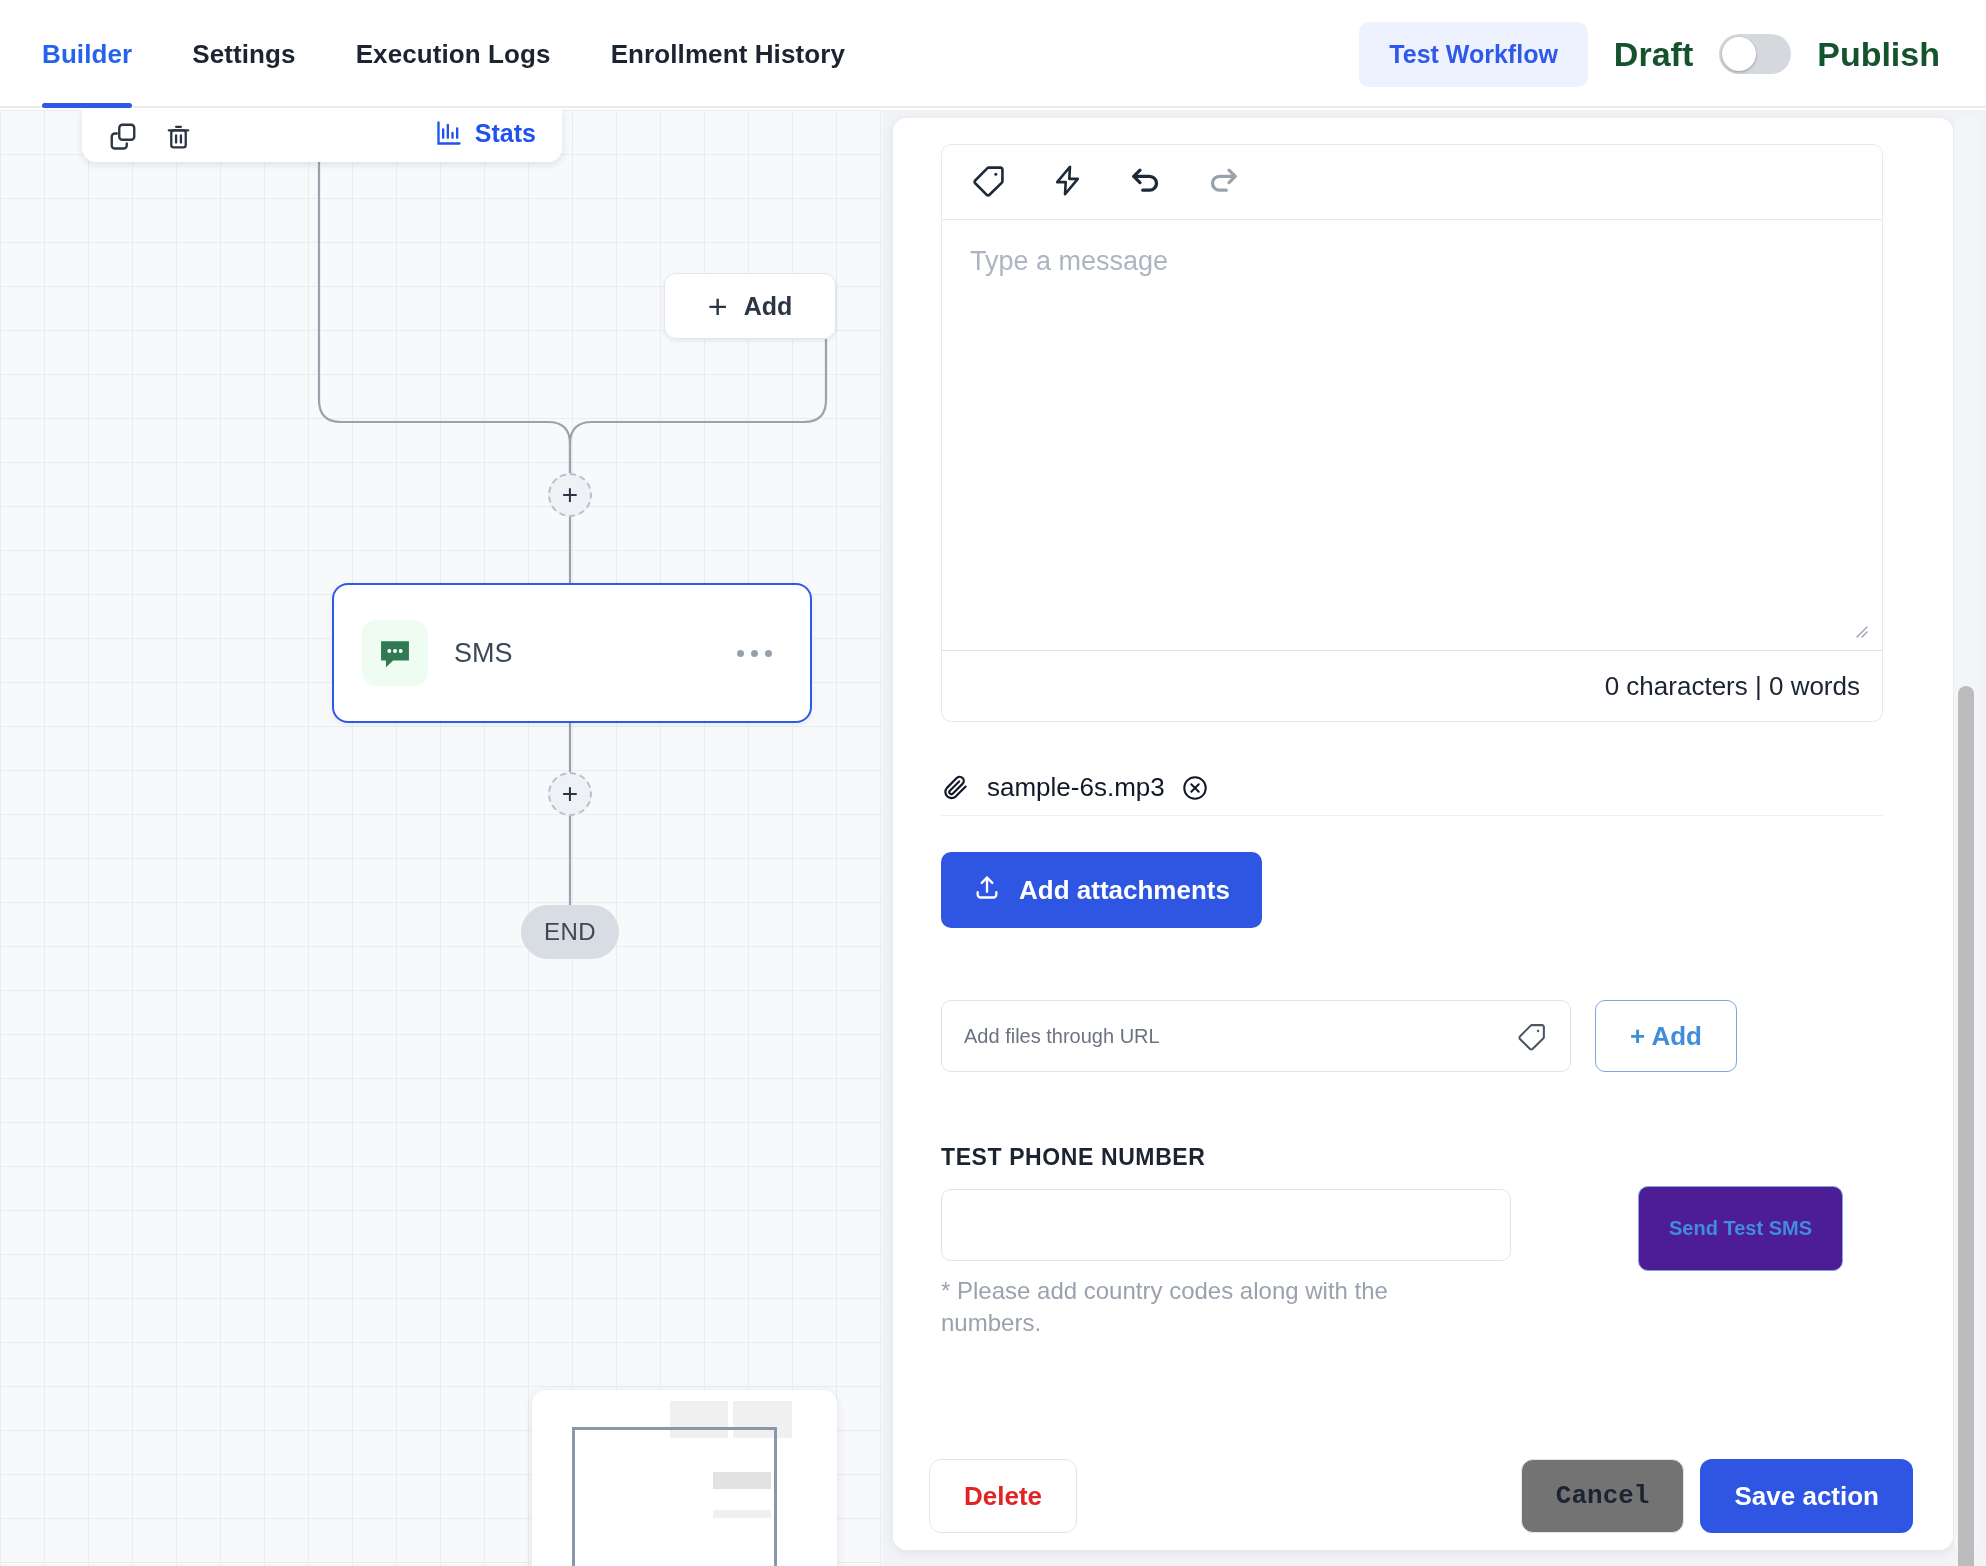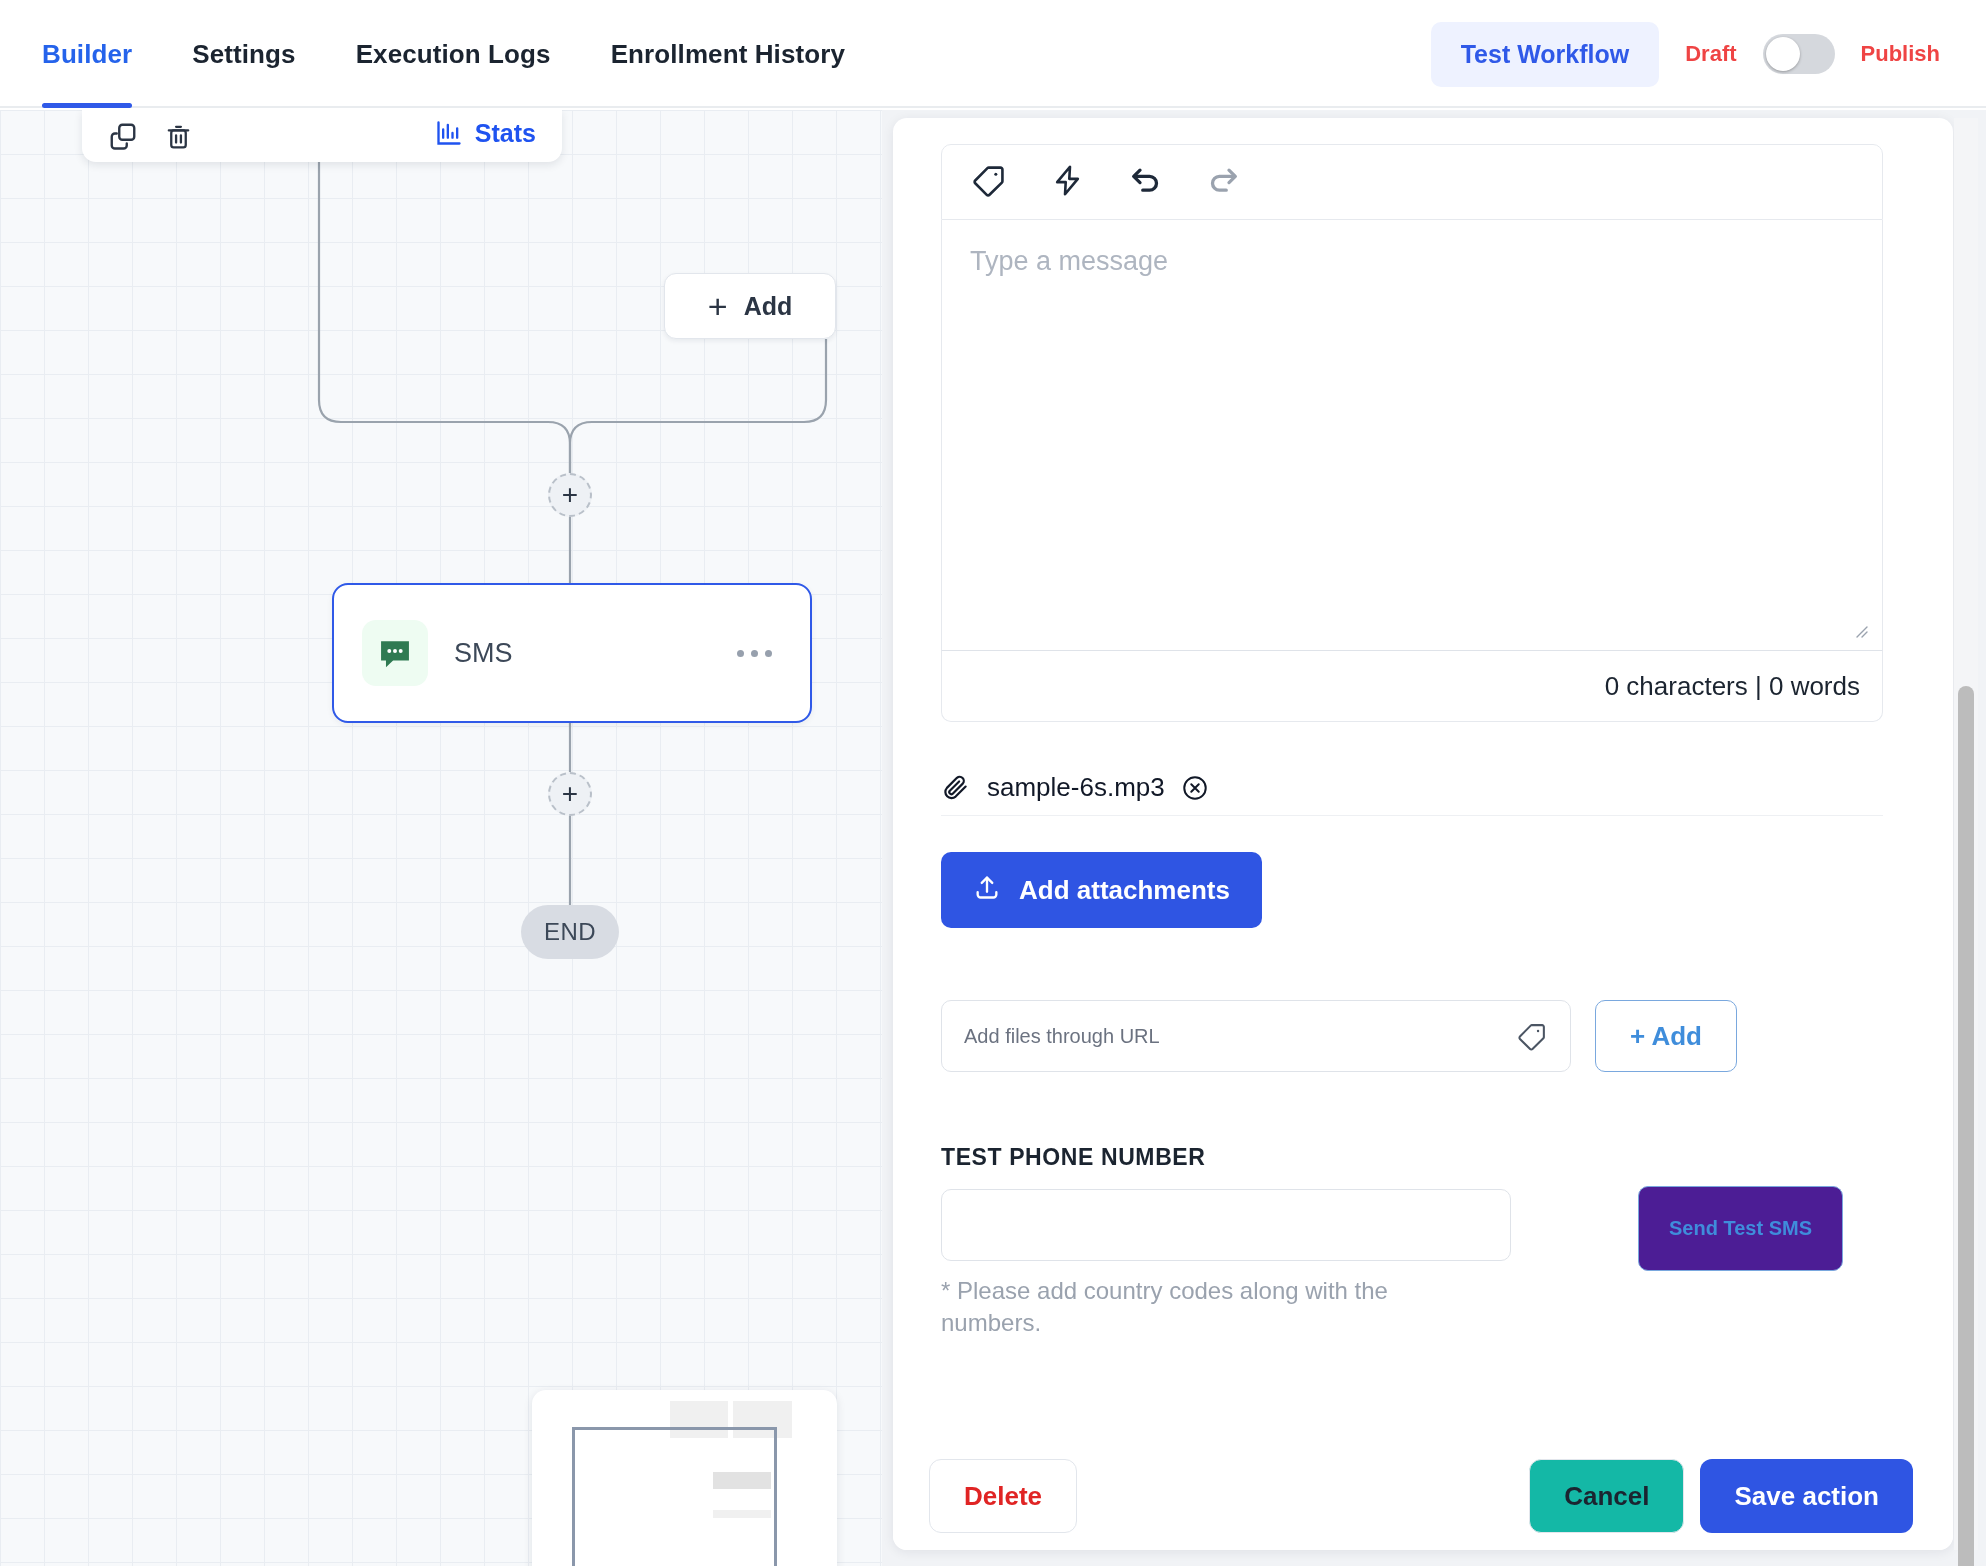--- a/index.html
+++ b/index.html
@@ -32,21 +32,21 @@
   .topbar-right {
     position: absolute; right: 46px; top: 0; height: 108px;
     display: flex; align-items: center; gap: 26px;
   }
   .test-workflow-btn {
     background: #eef2ff; color: #2f59e8;
     font-size: 25px; font-weight: bold;
     padding: 18px 30px; border-radius: 10px; border: none; cursor: pointer;
     font-family: "Liberation Sans", sans-serif;
   }
-  .draft-label, .publish-label { font-size: 22px; font-weight: bold; color: #ef4444; }
+  .draft-label, .publish-label { font-size: 34px; font-weight: bold; color: #14532d; }
   .toggle {
     width: 72px; height: 40px; border-radius: 22px; background: #d5d8dd;
     position: relative; cursor: pointer; border: none; flex: none;
   }
   .toggle .knob {
     position: absolute; left: 3px; top: 3px; width: 34px; height: 34px;
     border-radius: 50%; background: #ffffff;
     box-shadow: 0 1px 3px rgba(0,0,0,.3);
   }
 
@@ -226,21 +226,21 @@
     background: #fff; display: flex; align-items: center;
     padding: 0 40px 0 36px; gap: 16px;
   }
   .ftr-spacer { flex: 1; }
   .btn {
     height: 74px; padding: 16px 34px; border-radius: 12px; font-size: 26px; font-weight: bold;
     cursor: pointer; font-family: "Liberation Sans", sans-serif;
     display: inline-flex; align-items: center; justify-content: center;
   }
   .btn-delete { background: #fff; border: 1.5px solid #e2e6ec; color: #e02424; }
-  .btn-cancel { background: #14b8a6; border: 1.5px solid #e2e6ec; color: #1b2430; }
+  .btn-cancel { background: #737373; border: 1.5px solid #e2e6ec; color: #1b2430; font-family: Liberation Mono, monospace; }
   .btn-save { background: #2f55e3; border: none; color: #ffffff; }
 
   
   .scroll-track {
     position: absolute; right: 8px; top: 8px; width: 24px; height: 1432px;
     background: #f4f5f7;
   }
   .scroll-thumb {
     position: absolute; right: 12px; top: 576px; width: 16px; height: 900px;
     background: #bcbcbc; border-radius: 8px; cursor: pointer;

